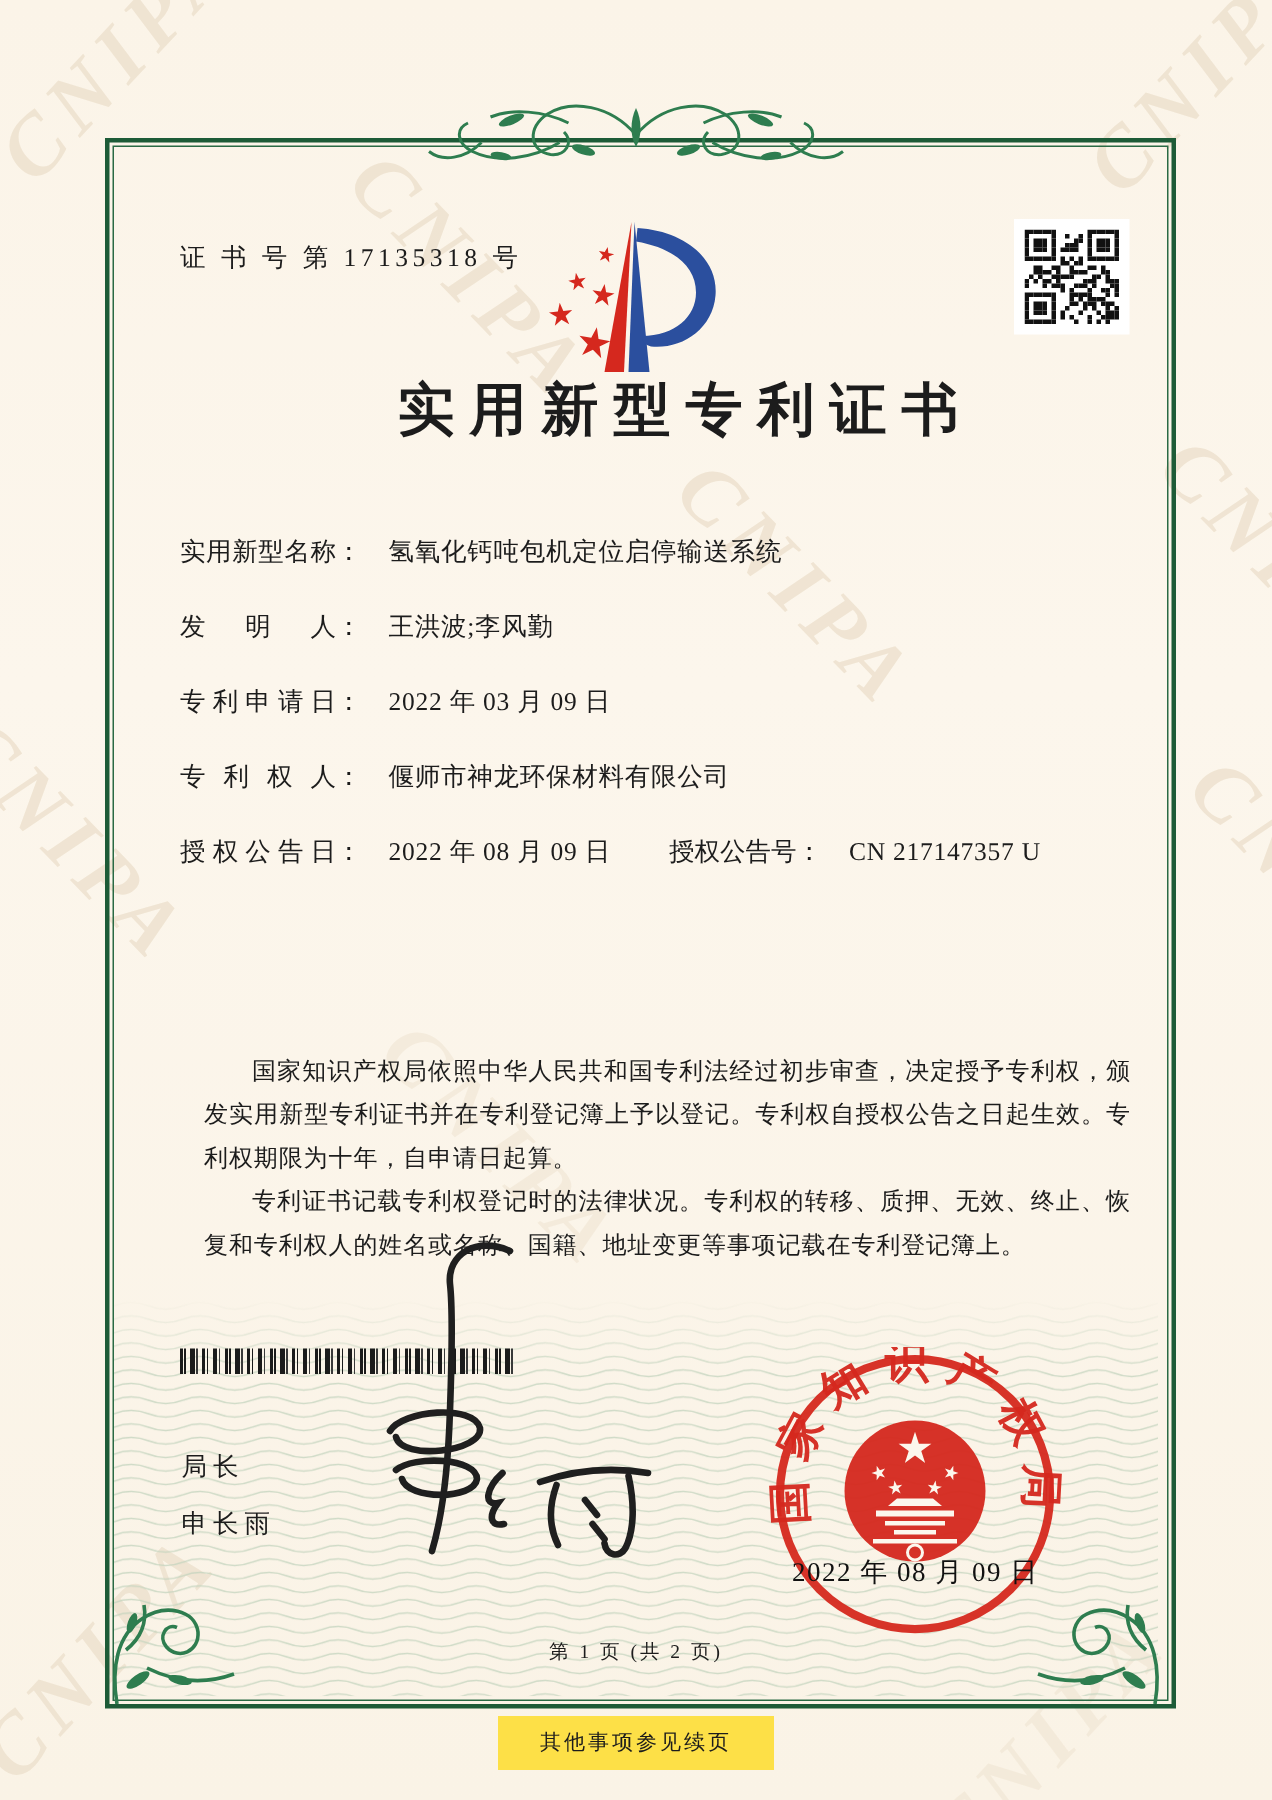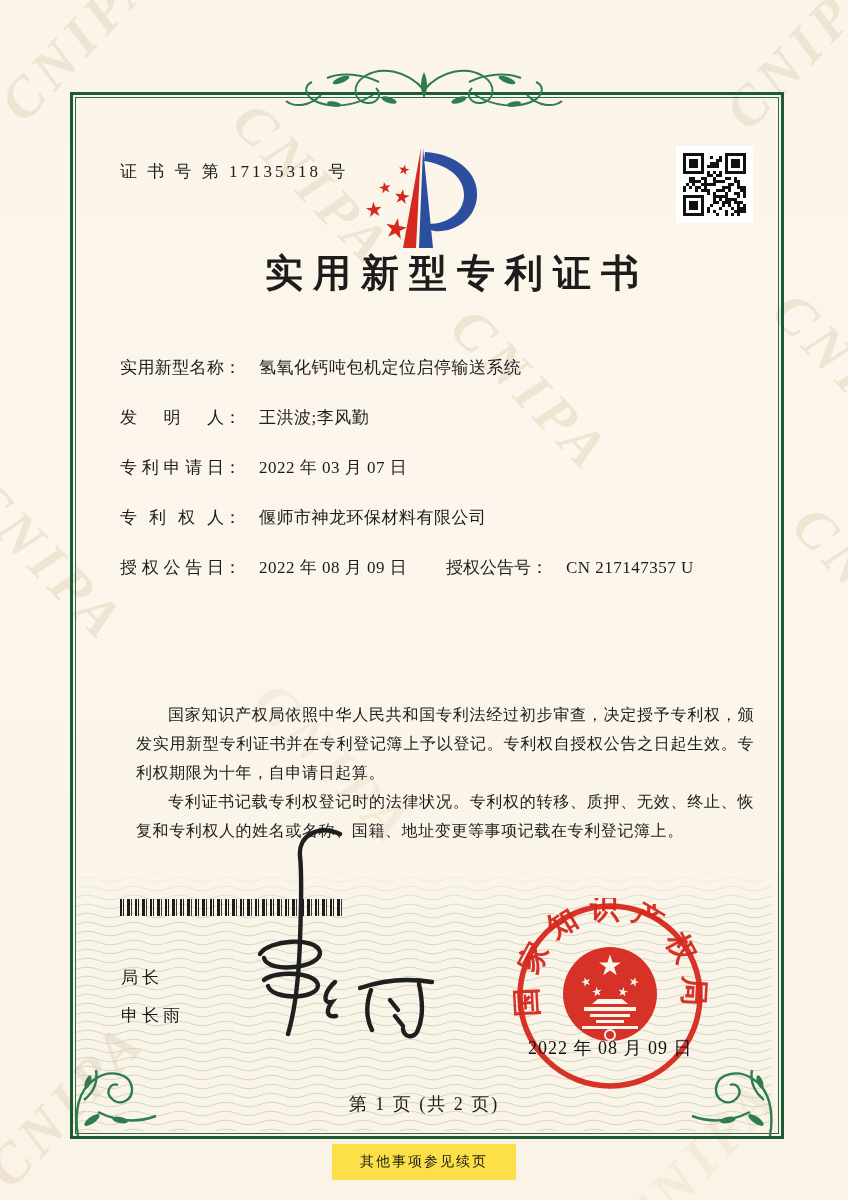--- a/index.html
+++ b/index.html
@@ -53,21 +53,21 @@
   
   .officer-title{position:absolute;left:121px;top:966px;font-size:17px;letter-spacing:4px;z-index:2;}
   .officer-name{position:absolute;left:121px;top:1004px;font-size:17px;letter-spacing:4px;z-index:2;}
   .signature{position:absolute;left:238px;top:822px;z-index:2;}
   
   .seal{position:absolute;left:512px;top:898px;z-index:3;}
   .seal-date{position:absolute;left:528px;top:1036px;width:200px;font-size:18px;
              letter-spacing:1px;color:#111;z-index:4;white-space:nowrap;}
   
   .page-info{position:absolute;left:70px;width:708px;top:1092px;text-align:center;
-             font-size:18px;letter-spacing:2px;z-index:2;}
+             font-size:13px;letter-spacing:2px;z-index:2;}
   .continuation{position:absolute;left:50%;transform:translateX(-50%);top:1144px;
                 background:#fde047;padding:9px 28px;font-size:14px;letter-spacing:2px;
                 z-index:2;white-space:nowrap;}
 </style>
 </head>
 <body>
 
 <div class="wm up" style="left:-22px;top:6px">CNIPA</div>
 <div class="wm up" style="left:703px;top:14px">CNIPA</div>
 <div class="wm down" style="left:212px;top:152px">CNIPA</div>
@@ -393,21 +393,21 @@
 <div class="title">实用新型专利证书</div>
 
 <div class="fields">
   <div class="frow">
     <span class="flabel">实用新型名称</span><span class="fcolon">：</span><span class="fvalue">氢氧化钙吨包机定位启停输送系统</span>
   </div>
   <div class="frow">
     <span class="flabel">发明人</span><span class="fcolon">：</span><span class="fvalue">王洪波;李风勤</span>
   </div>
   <div class="frow">
-    <span class="flabel">专利申请日</span><span class="fcolon">：</span><span class="fvalue">2022 年 03 月 07 日</span>
+    <span class="flabel">专利申请日</span><span class="fcolon">：</span><span class="fvalue">2022 年 03 月 09 日</span>
   </div>
   <div class="frow">
     <span class="flabel">专利权人</span><span class="fcolon">：</span><span class="fvalue">偃师市神龙环保材料有限公司</span>
   </div>
   <div class="frow">
     <span class="flabel">授权公告日</span><span class="fcolon">：</span><span class="fvalue">2022 年 08 月 09 日</span>
     <span class="fgroup2">
       <span>授权公告号</span><span class="fcolon">：</span><span class="fvalue">CN 217147357 U</span>
     </span>
   </div>

